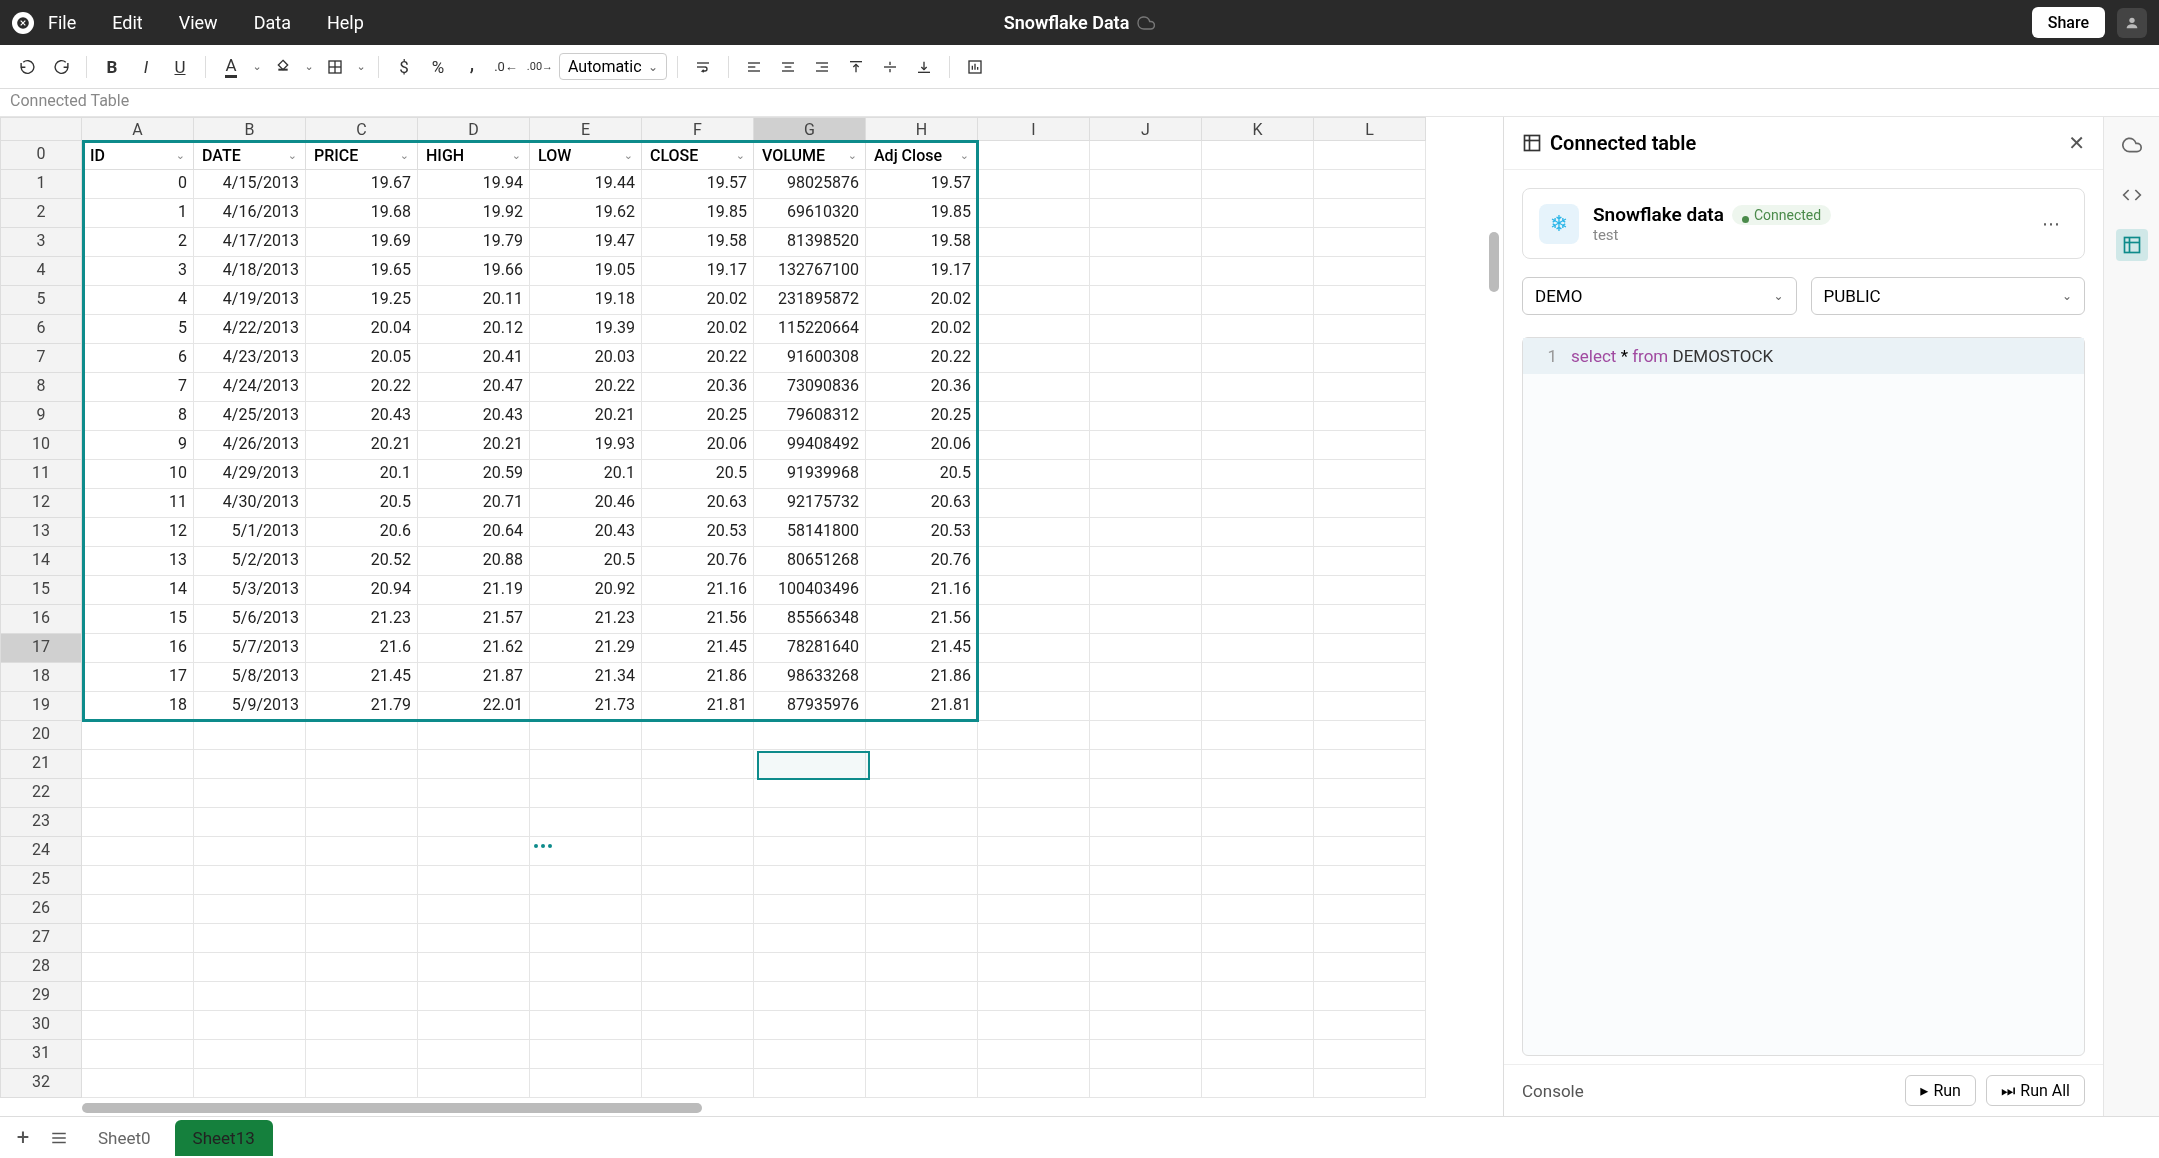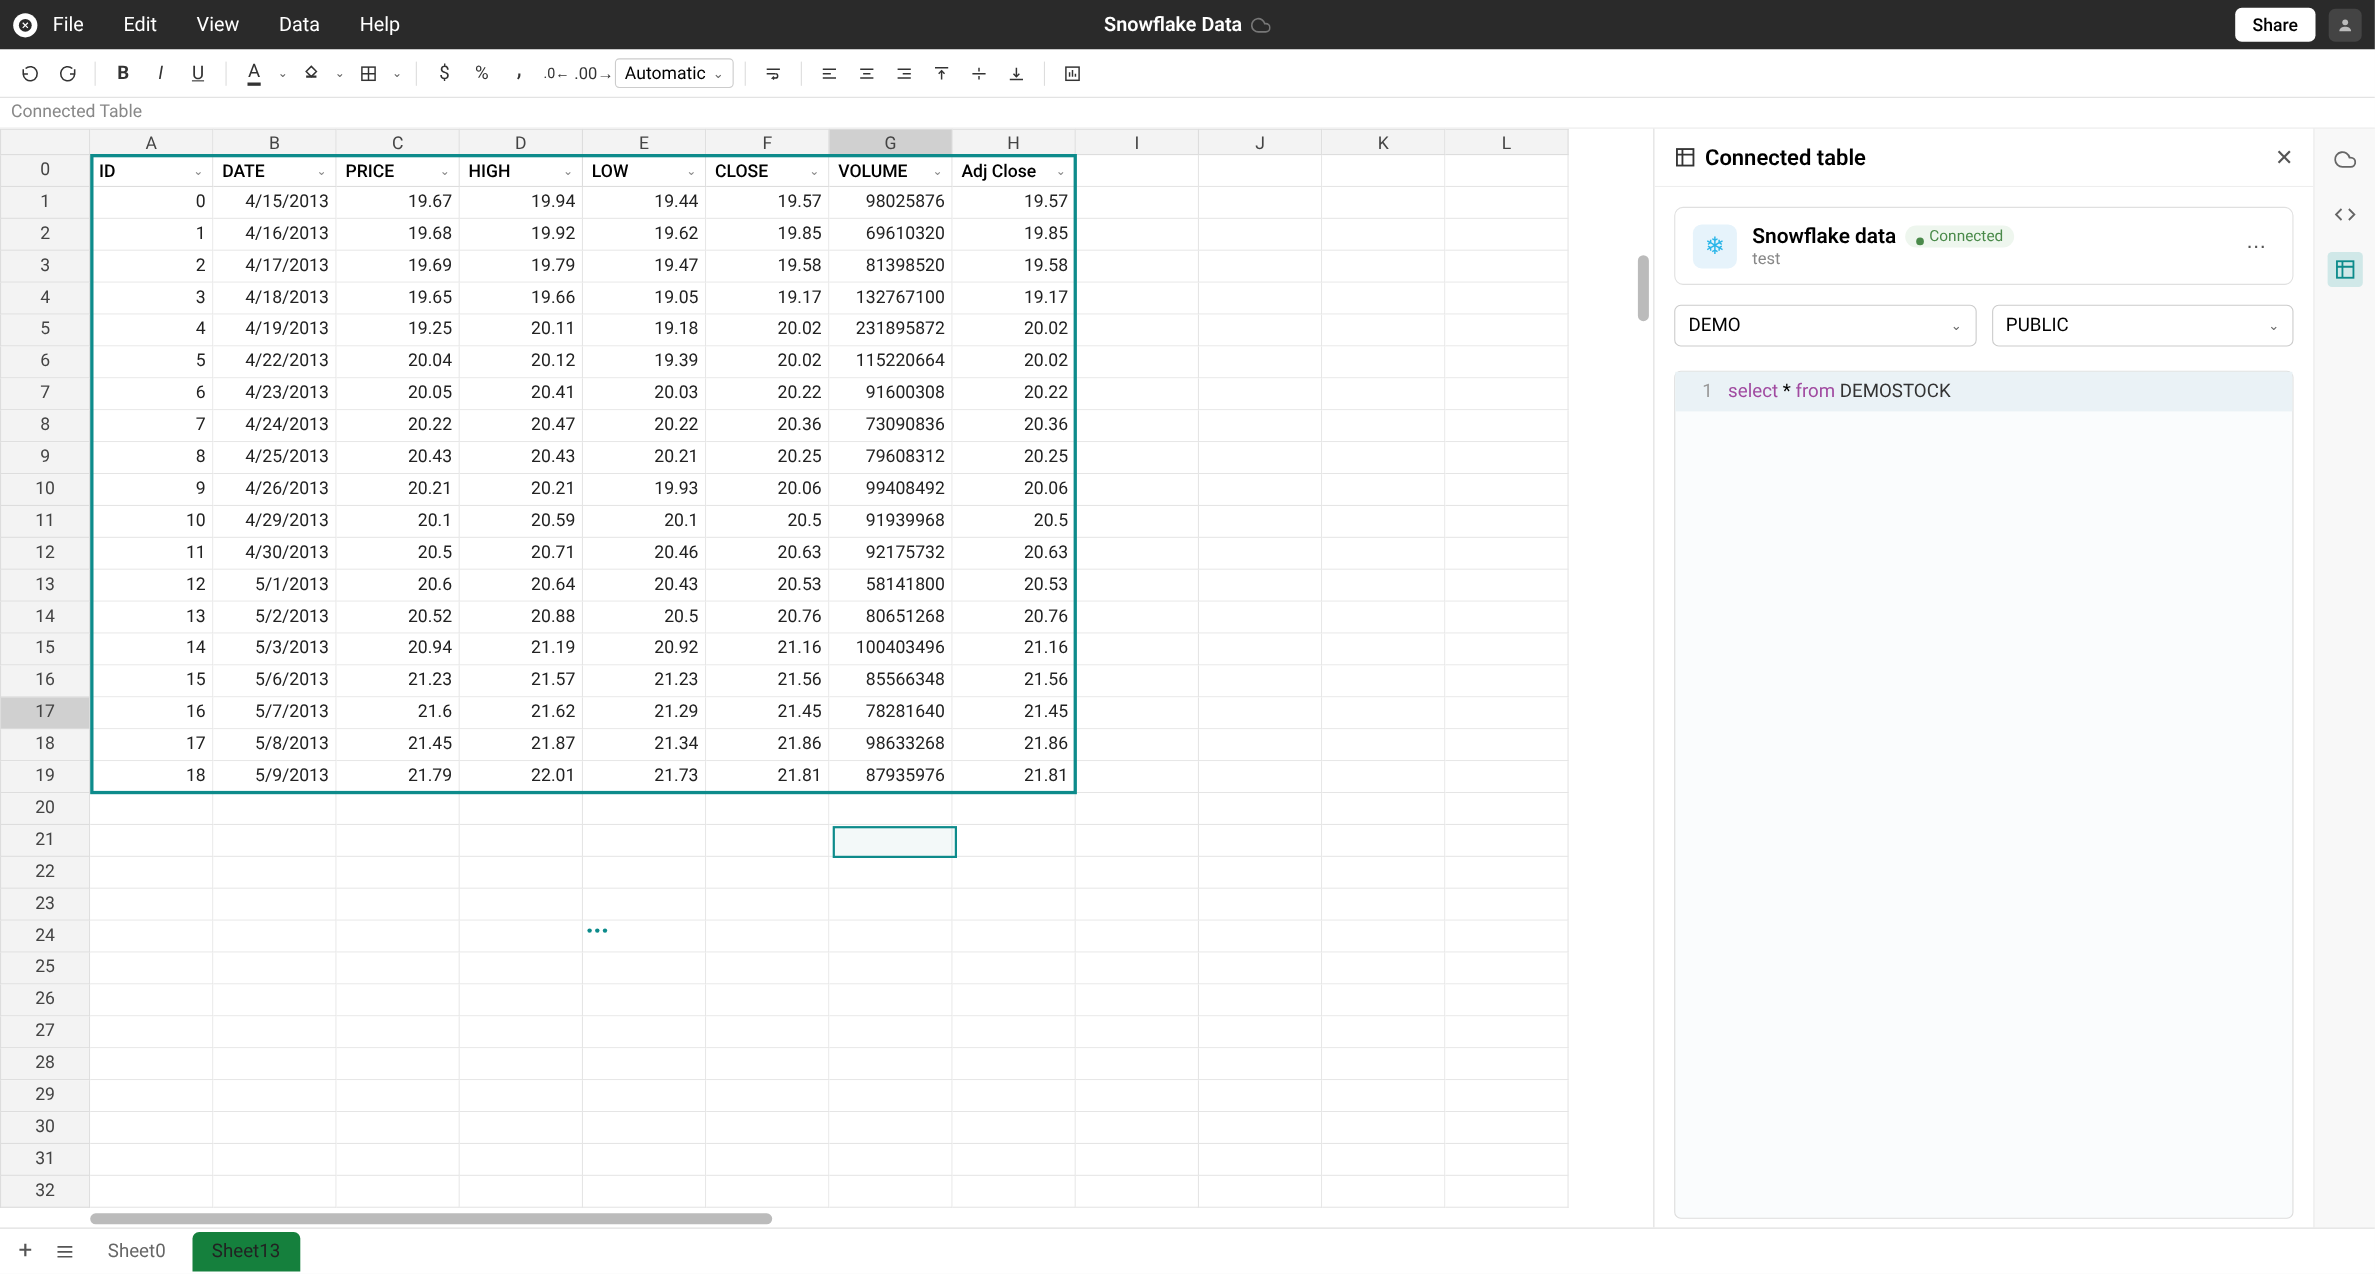--- a/index.html
+++ b/index.html
@@ -141,21 +141,21 @@
     </div>
   <div class="tb-btn" style="width:14px;font-size:11px;color:#666">⌄</div>
   <div class="tb-sep"></div>
   <div class="tb-btn">$</div>
   <div class="tb-btn">%</div>
   <div class="tb-btn" style="font-size:22px;padding-bottom:8px">,</div>
   <div class="tb-btn">
       <span style="font-size:13px">.0←</span>
     </div>
   <div class="tb-btn">
-      <span style="font-size:15px">.00→</span>
+      <span style="font-size:11px">.00→</span>
     </div>
   <div class="tb-dropdown">
     <span>Automatic</span>
     <span class="tb-dropdown-arrow">⌄</span>
   </div>
   <div class="tb-sep"></div>
   <div class="tb-btn">
       <svg width="16" height="16" viewBox="0 0 24 24" fill="none" stroke="#333" stroke-width="2">
         <line x1="3" y1="6" x2="21" y2="6"></line>
         <line x1="3" y1="12" x2="15" y2="12"></line>
@@ -740,20 +740,27 @@
           <span>PUBLIC</span>
           <span style="font-size:12px;color:#666">⌄</span>
         </div>
     </div>
     <div class="code">
       <div class="code-line">
         <span class="ln">1</span>
         <span><span class="kw">select</span> <span>*</span> <span class="kw">from</span> <span class="ident">DEMOSTOCK</span></span>
       </div>
     </div>
+    <div class="console-bar">
+      <span class="console-label">Console</span>
+      <div class="run-btns">
+        <button class="run-btn">▸ <span>Run</span></button>
+        <button class="run-btn">⏭ <span>Run All</span></button>
+      </div>
+    </div>
   </div>
 
   <div class="side-far">
     <div class="side-far-btn">
         <svg width="20" height="20" viewBox="0 0 24 24" fill="none" stroke="#666" stroke-width="2">
           <path d="M18 10h-1.26A8 8 0 1 0 9 20h9a5 5 0 0 0 0-10z"></path>
         </svg>
       </div>
     <div class="side-far-btn">
         <svg width="20" height="20" viewBox="0 0 24 24" fill="none" stroke="#666" stroke-width="2">

